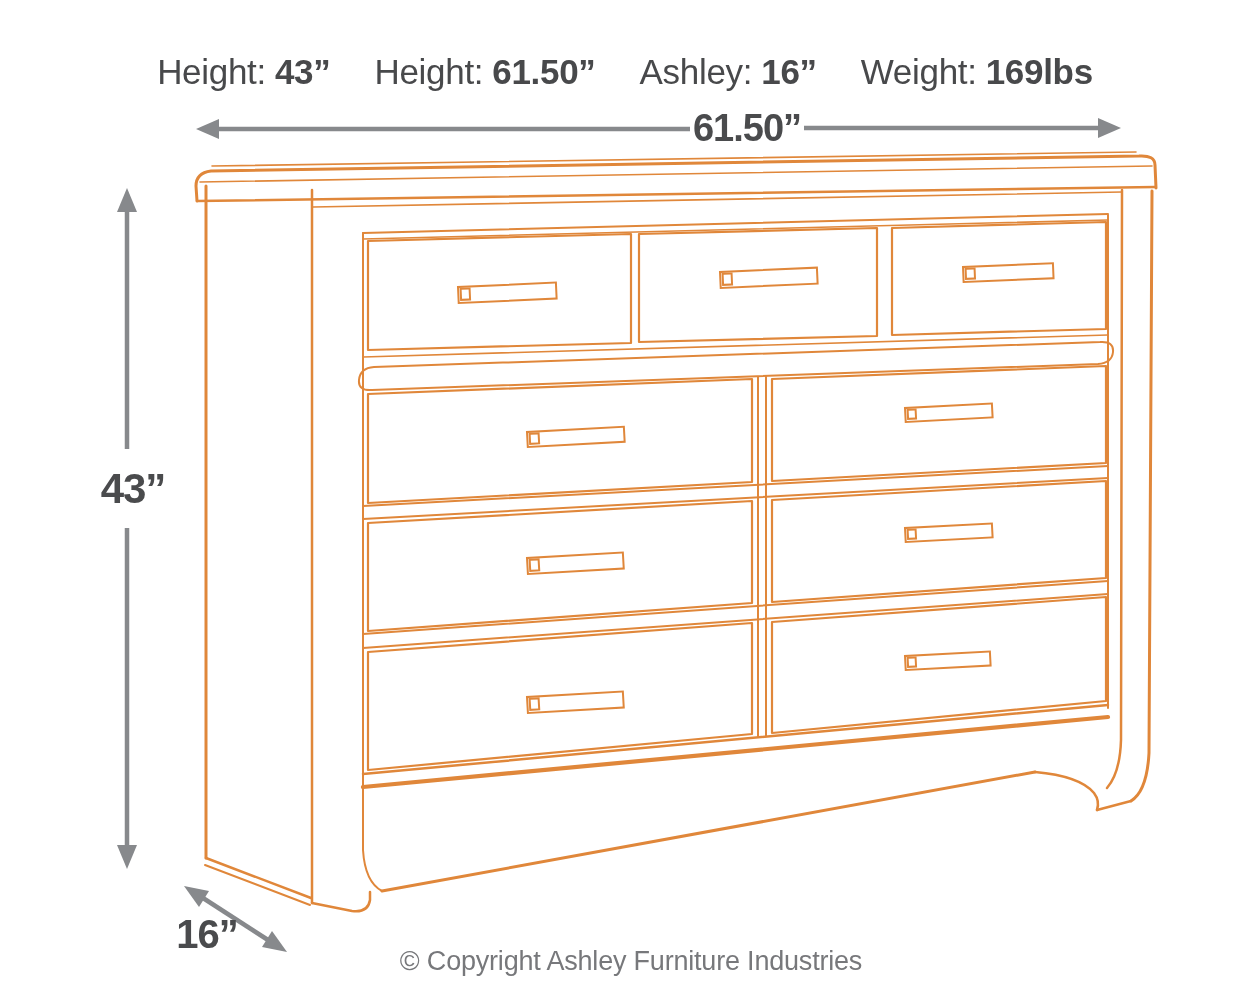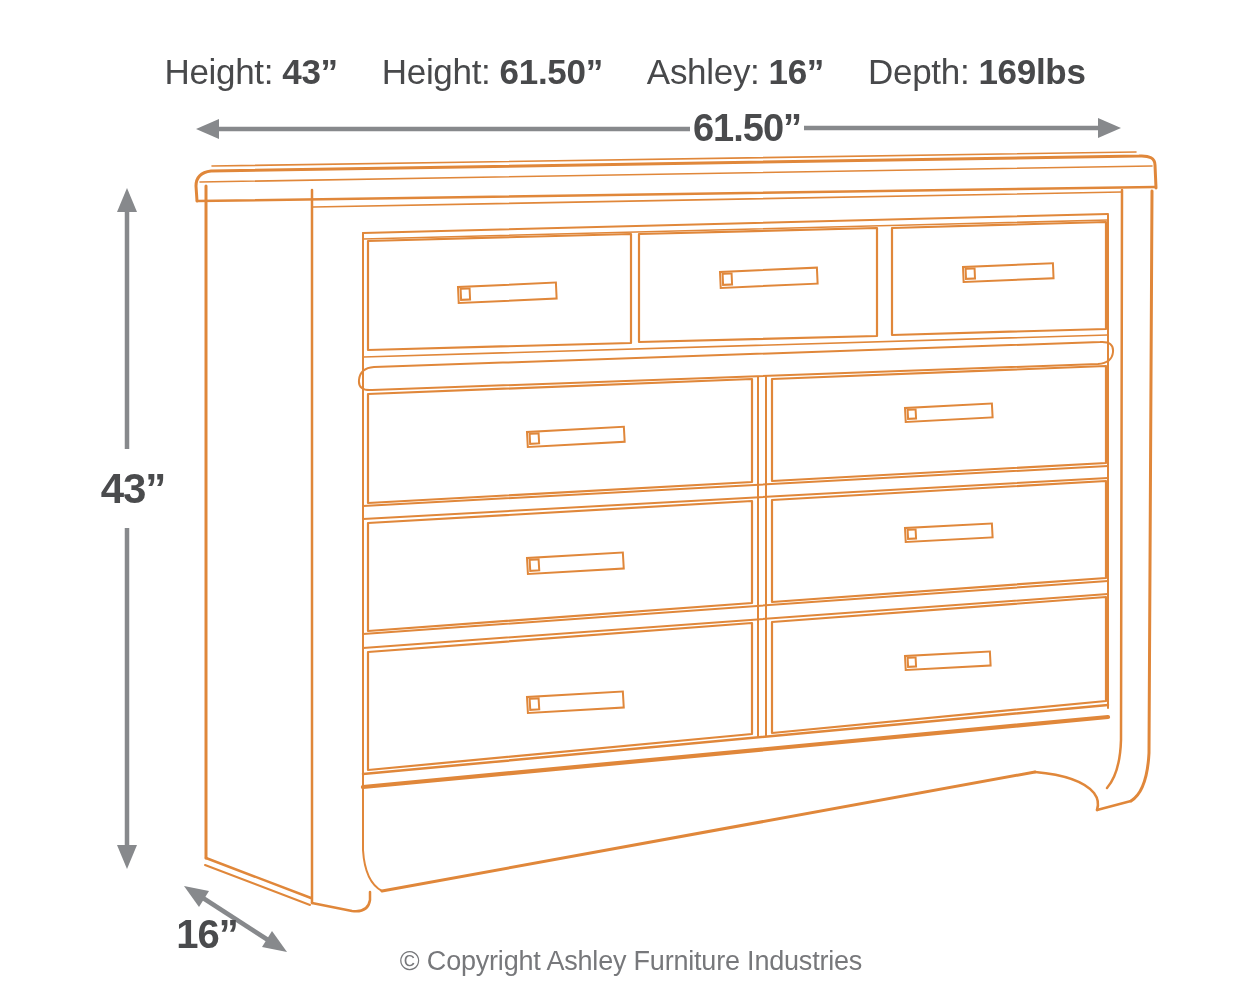--- a/index.html
+++ b/index.html
@@ -34,21 +34,21 @@
       </span>
     <span class="spec">
         <span>Height:</span>
         <b>61.50”</b>
       </span>
     <span class="spec">
         <span>Ashley:</span>
         <b>16”</b>
       </span>
     <span class="spec">
-        <span>Depth:</span>
+        <span>Weight:</span>
         <b>169lbs</b>
       </span>
   </div>
 
   <svg width="1250" height="1000" viewBox="0 0 1250 1000">
 
     <g>
       <line class="dimline" x1="214" y1="129" x2="690" y2="129"></line>
       <line class="dimline" x1="804" y1="128" x2="1103" y2="128"></line>
       <polygon class="dimhead" points="196,129 219,119 219,139"></polygon>

